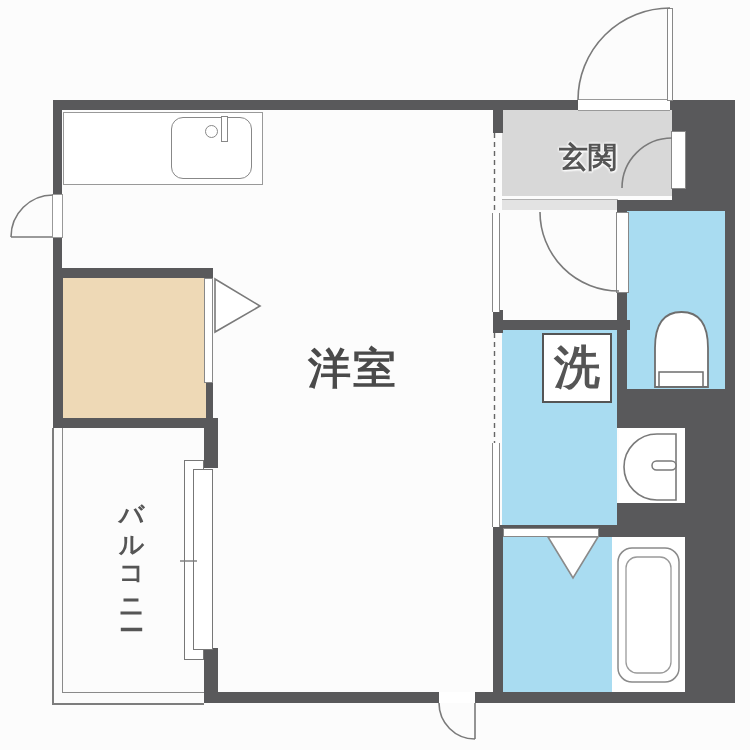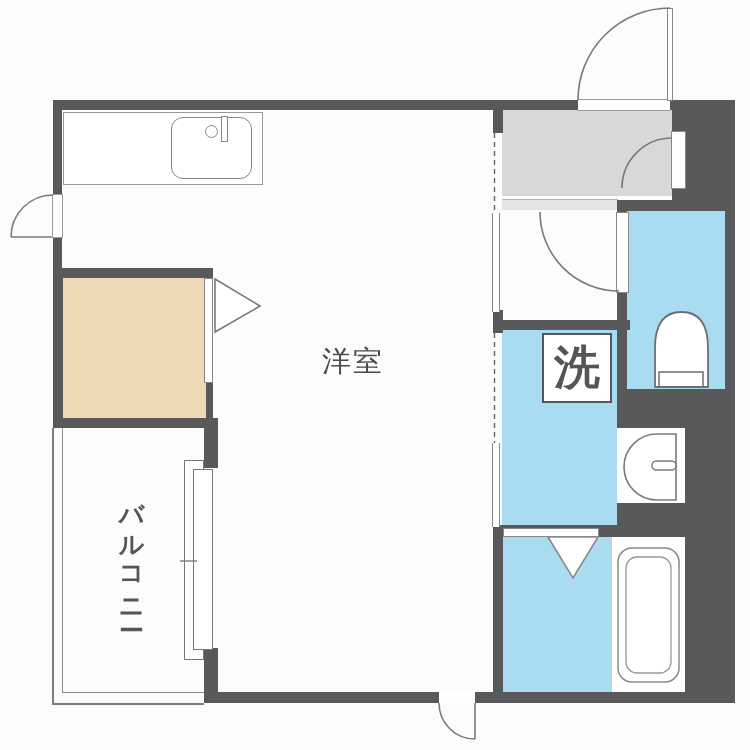--- a/index.html
+++ b/index.html
@@ -18,21 +18,21 @@
   .abs{position:absolute;}
   .wall{position:absolute;background:var(--wall);}
   .floor{position:absolute;}
   .white{background:#fff;}
   .leaf{position:absolute;background:#fff;border:1px solid #888;box-sizing:border-box;}
   .opening{position:absolute;background:#fff;box-sizing:border-box;}
   svg.overlay{position:absolute;left:0;top:0;width:750px;height:750px;pointer-events:none;}
   .label{position:absolute;color:var(--text);white-space:nowrap;}
   .halo{text-shadow:0 0 3px #fff,0 0 3px #fff,0 0 3px #fff,1px 1px 2px #fff;}
   #main-room-label{left:268px;top:346px;width:170px;text-align:center;line-height:1.05;}
-  #main-room-label .rname{font-size:29px;font-weight:normal;letter-spacing:2px;}
+  #main-room-label .rname{font-size:43px;font-weight:bold;letter-spacing:2px;}
   #main-room-label .rsize{font-size:38px;font-weight:bold;}
   #genkan-label{left:540px;top:138px;width:96px;text-align:center;font-size:29px;font-weight:bold;color:#555;}
   #laundry-box{left:542px;top:333px;width:70px;height:70px;background:#fff;border:2px solid #555;
     box-sizing:border-box;display:flex;align-items:center;justify-content:center;}
   #laundry-box .wchar{font-size:46px;font-weight:bold;color:#555;}
   #balcony-label{left:116px;top:486px;height:170px;writing-mode:vertical-rl;text-orientation:mixed;
     font-size:25px;font-weight:bold;color:#555;letter-spacing:4px;}
   .counter{position:absolute;background:#fff;border:1px solid #999;box-sizing:border-box;}
   .thinline{position:absolute;box-sizing:border-box;}
 </style>
@@ -121,18 +121,19 @@
 
     <path d="M 180 561 H 197" fill="none" stroke="#7a7a7a" stroke-width="1.4"></path>
 
     <path d="M 494.5 133 V 210" fill="none" stroke="#666" stroke-width="1.4" stroke-dasharray="5 4"></path>
     <path d="M 494.5 333 V 443" fill="none" stroke="#666" stroke-width="1.4" stroke-dasharray="5 4"></path>
   </svg>
 
   <div class="label" id="main-room-label">
     <div class="rname">洋室</div>
   </div>
+  <div class="label halo" id="genkan-label">玄関</div>
   <div class="abs" id="laundry-box">
     <span class="wchar">洗</span>
   </div>
   <div class="label" id="balcony-label">バルコニー</div>
 
 </div>
 
 </body></html>

